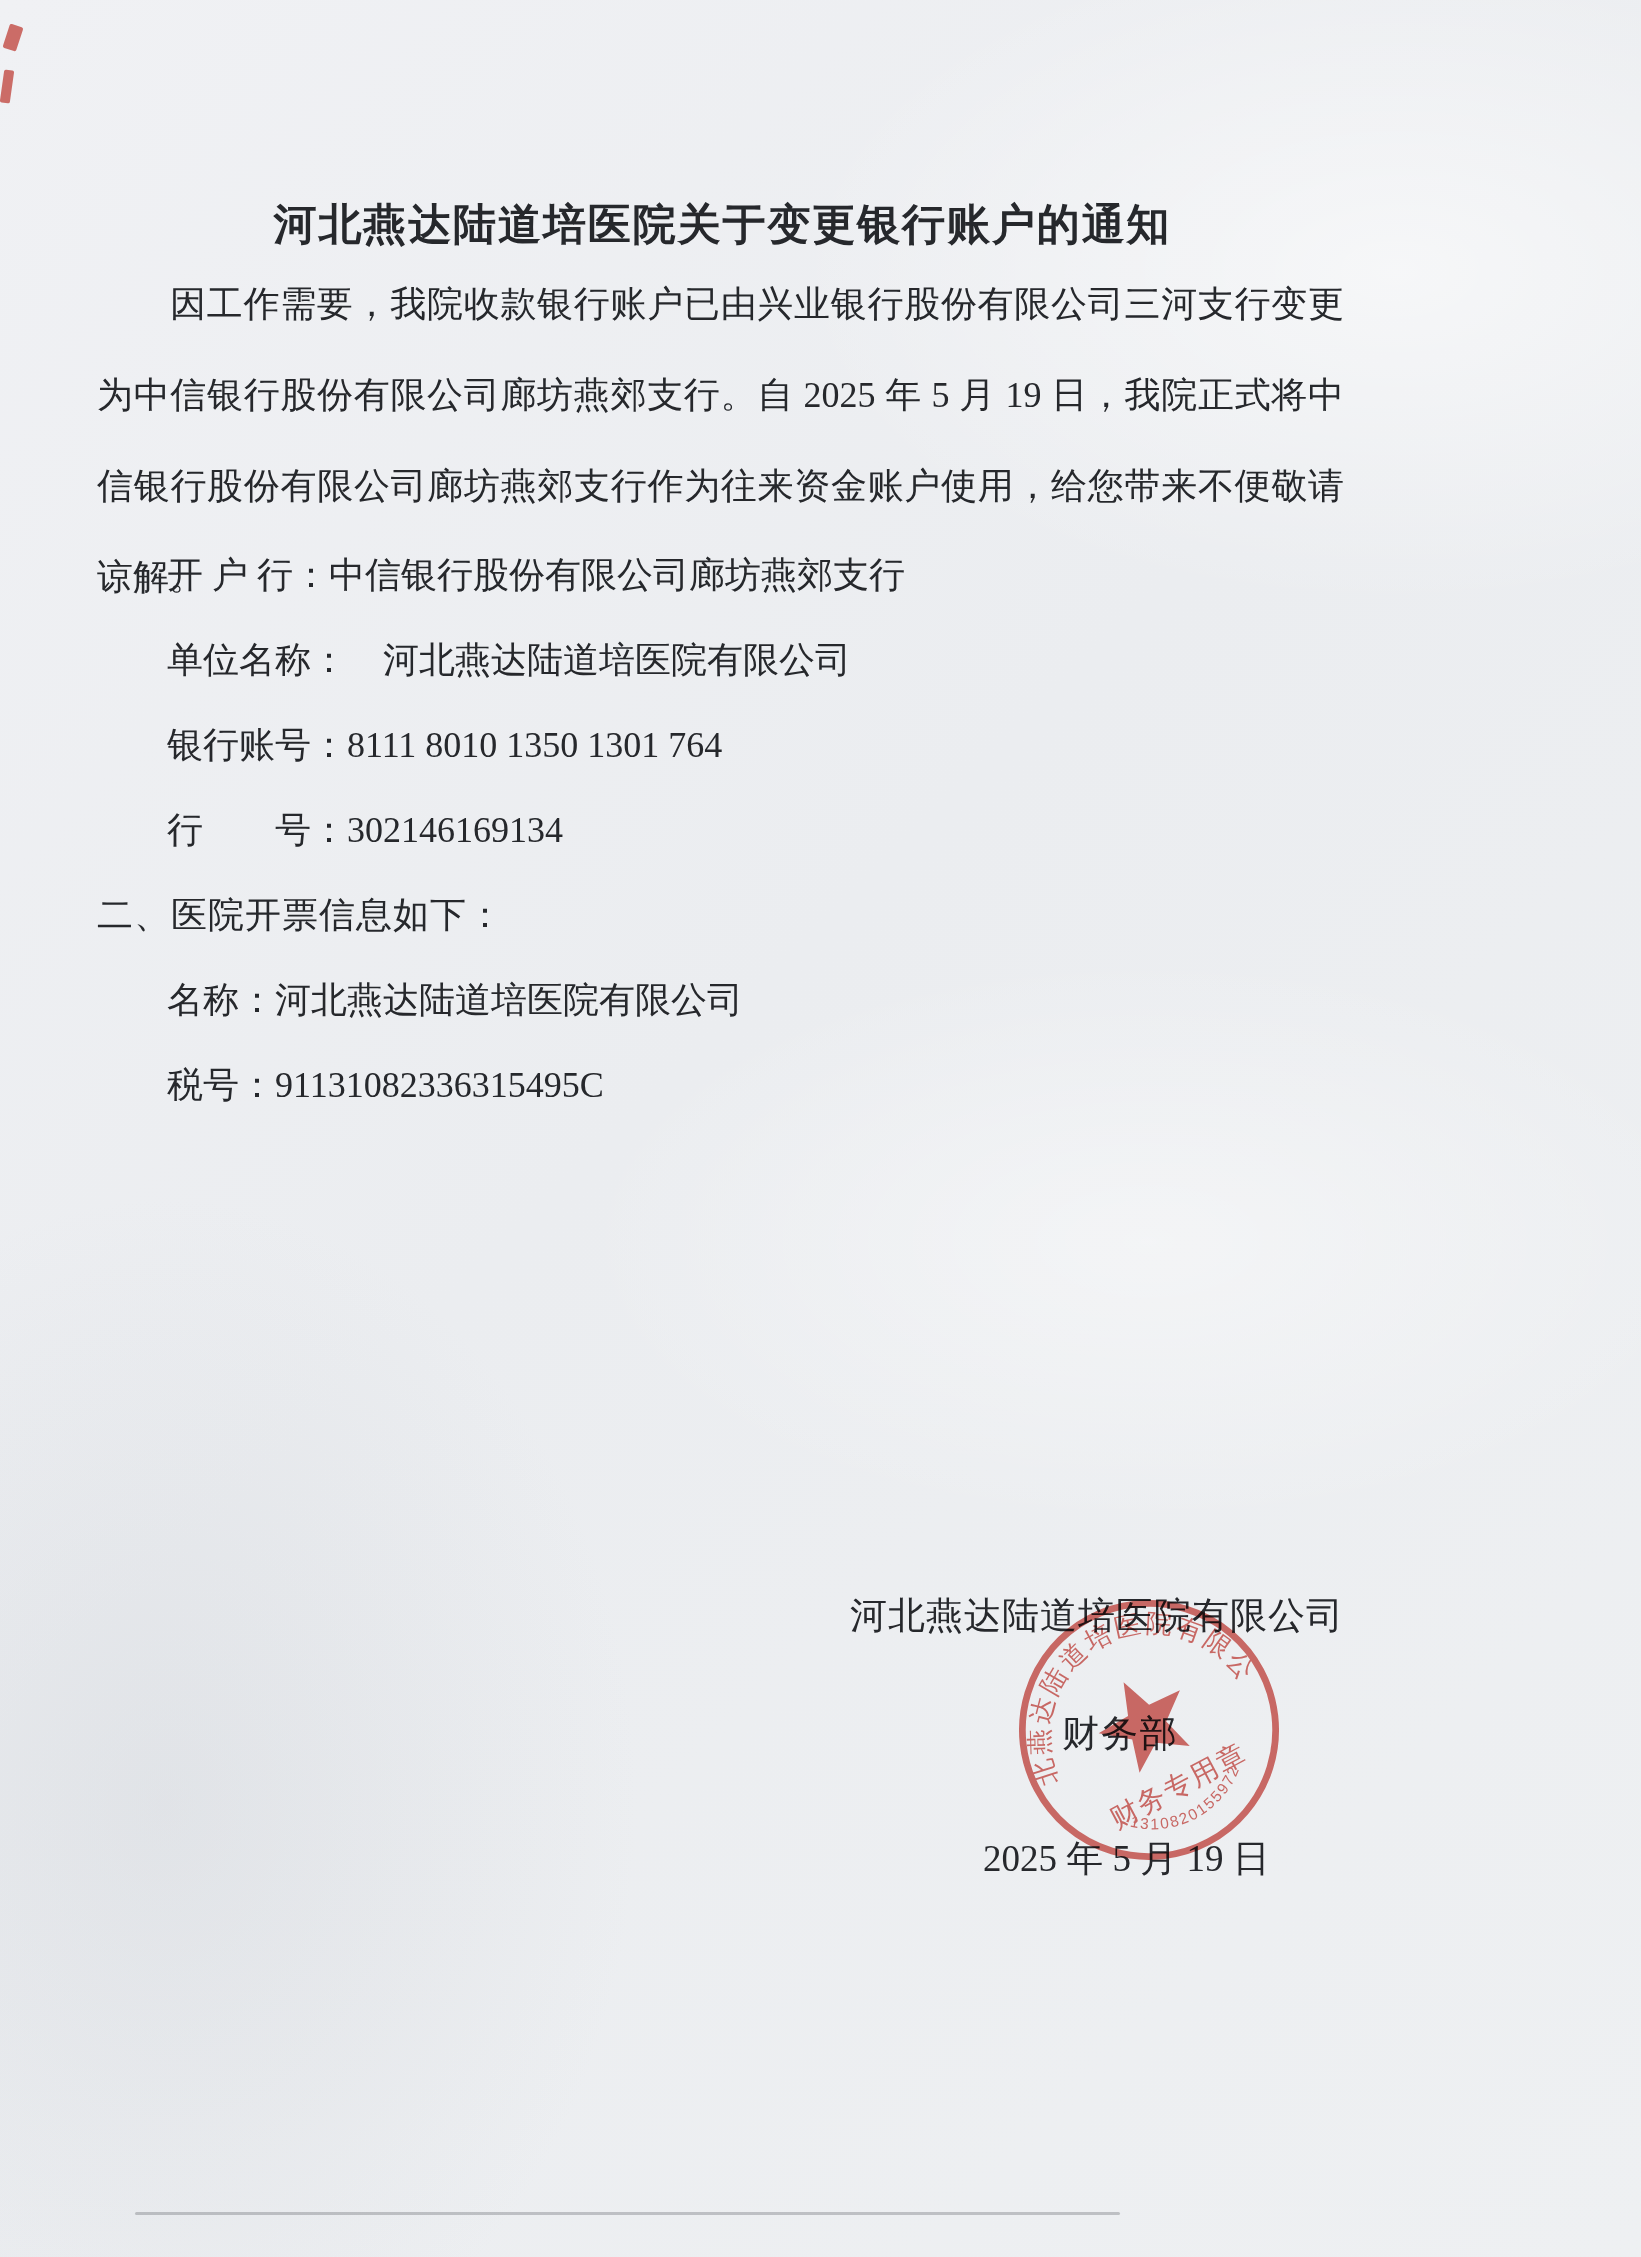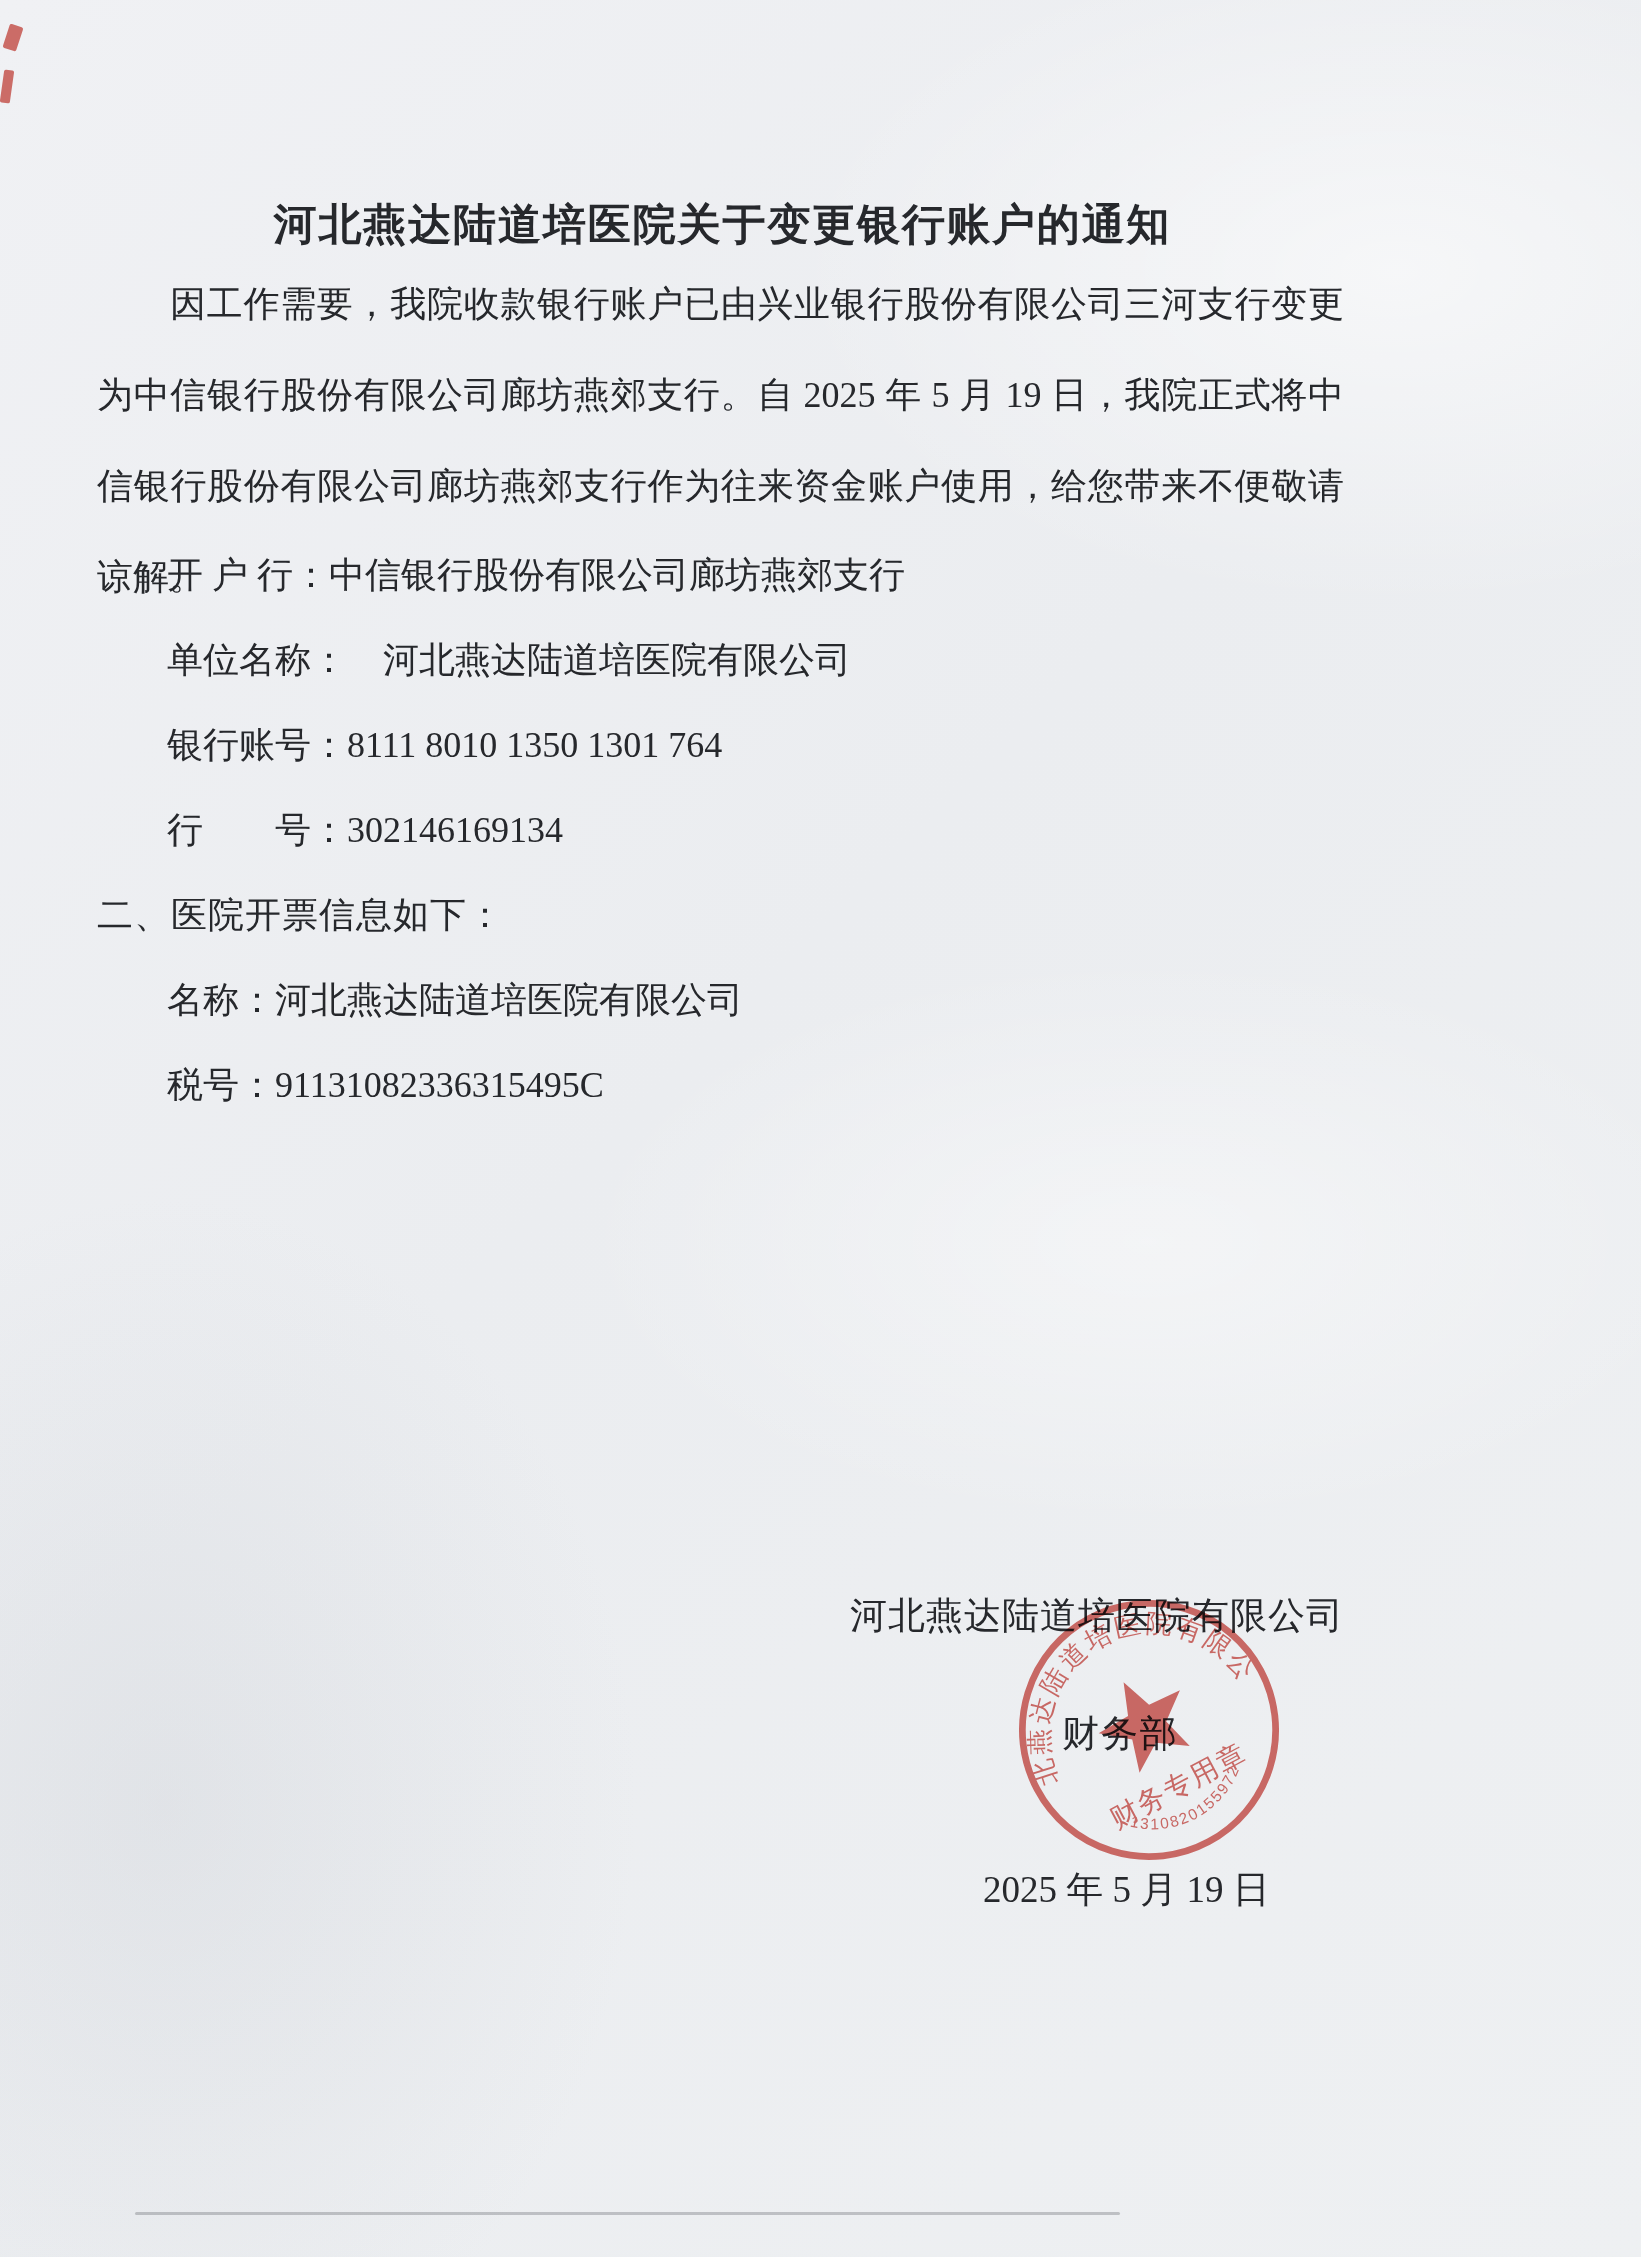--- a/index.html
+++ b/index.html
@@ -68,21 +68,20 @@
     font-size: 37px;
     letter-spacing: 1.9px;
     white-space: nowrap;
   }
   .sig-date {
     position: absolute;
     top: 1834px;
     left: 983px;
     font-size: 37px;
     white-space: nowrap;
-    margin-top: 31px;
   }
   .stamp {
     position: absolute;
     left: 1004px;
     top: 1585px;
     width: 290px;
     height: 290px;
     transform: rotate(-28deg);
     mix-blend-mode: multiply;
     opacity: 0.82;

